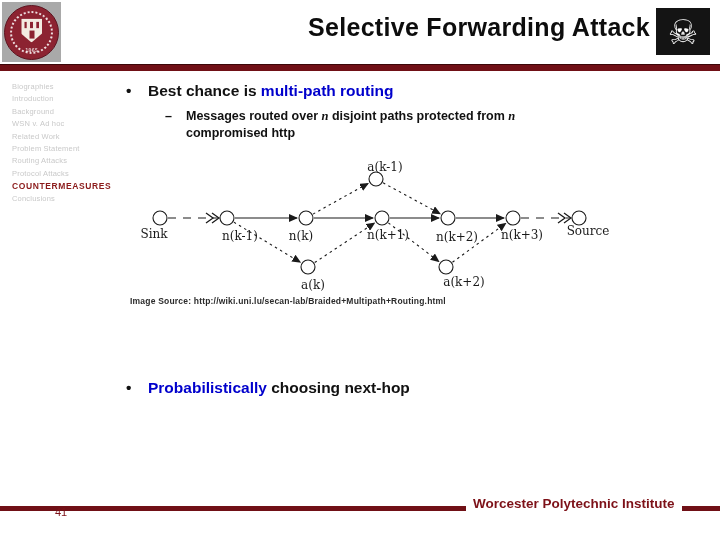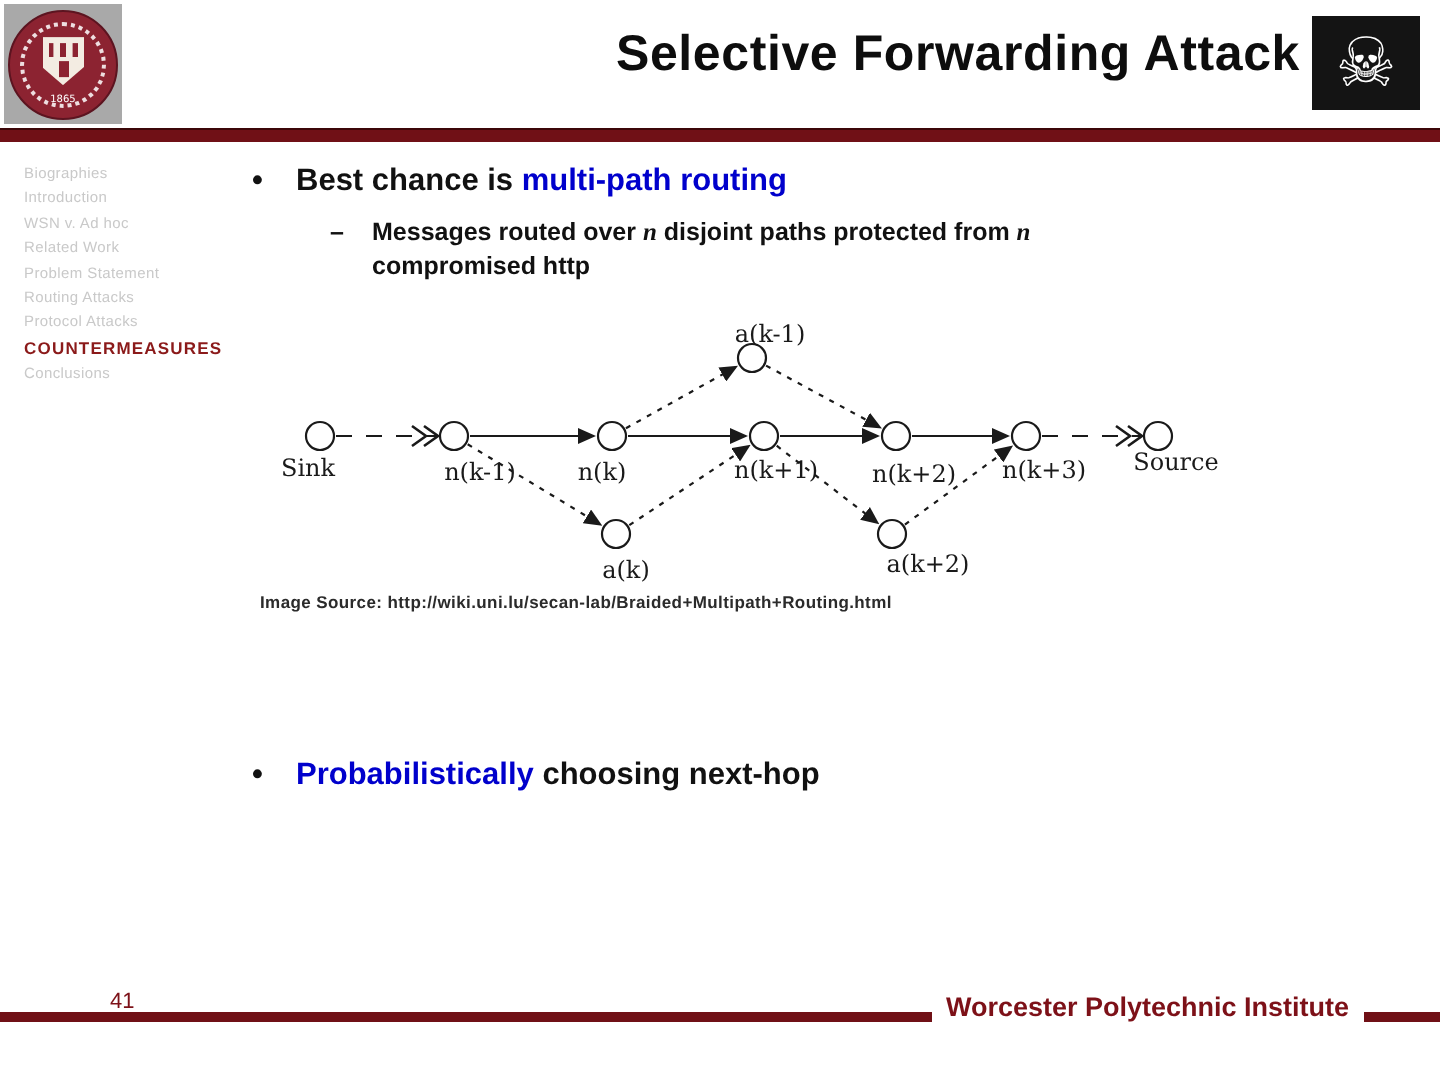--- a/index.html
+++ b/index.html
@@ -77,21 +77,21 @@
 
   
   .footer { position:absolute; left:0; top:497px; width:720px; height:14px; display:flex; align-items:flex-end; }
   .bar-left  { height:5px; width:466px; background:var(--accent-maroon,#701016); }
   .bar-right { height:5px; flex:1; background:var(--accent-maroon,#701016); }
   .footer-name {
     color:var(--maroon-text,#7d1118); font-weight:bold; font-size:13.5px;
     margin:0 7px; white-space:nowrap;
   }
   .page-number {
-    position:absolute; left:55px; top:495px; font-size:11px;
+    position:absolute; left:55px; top:506px; font-size:11px;
     color:var(--maroon-text,#7d1118);
   }
 </style>
 </head>
 <body>
 
 <div class="slide">
 
   <div class="logo-box">
     <div class="seal">
@@ -103,20 +103,21 @@
 
   <div class="slide-title">Selective Forwarding Attack</div>
 
   <div class="skull-box">☠</div>
 
   <div class="header-rule"></div>
 
   <div class="sidebar">
       <div class="side-item">Biographies</div>
       <div class="side-item">Introduction</div>
+      <div class="side-item">Background</div>
       <div class="side-item">WSN v. Ad hoc</div>
       <div class="side-item">Related Work</div>
       <div class="side-item">Problem Statement</div>
       <div class="side-item">Routing Attacks</div>
       <div class="side-item">Protocol Attacks</div>
       <div class="side-item active">COUNTERMEASURES</div>
       <div class="side-item">Conclusions</div>
     </div>
 
   <div class="bullet-row" id="bullet1">

